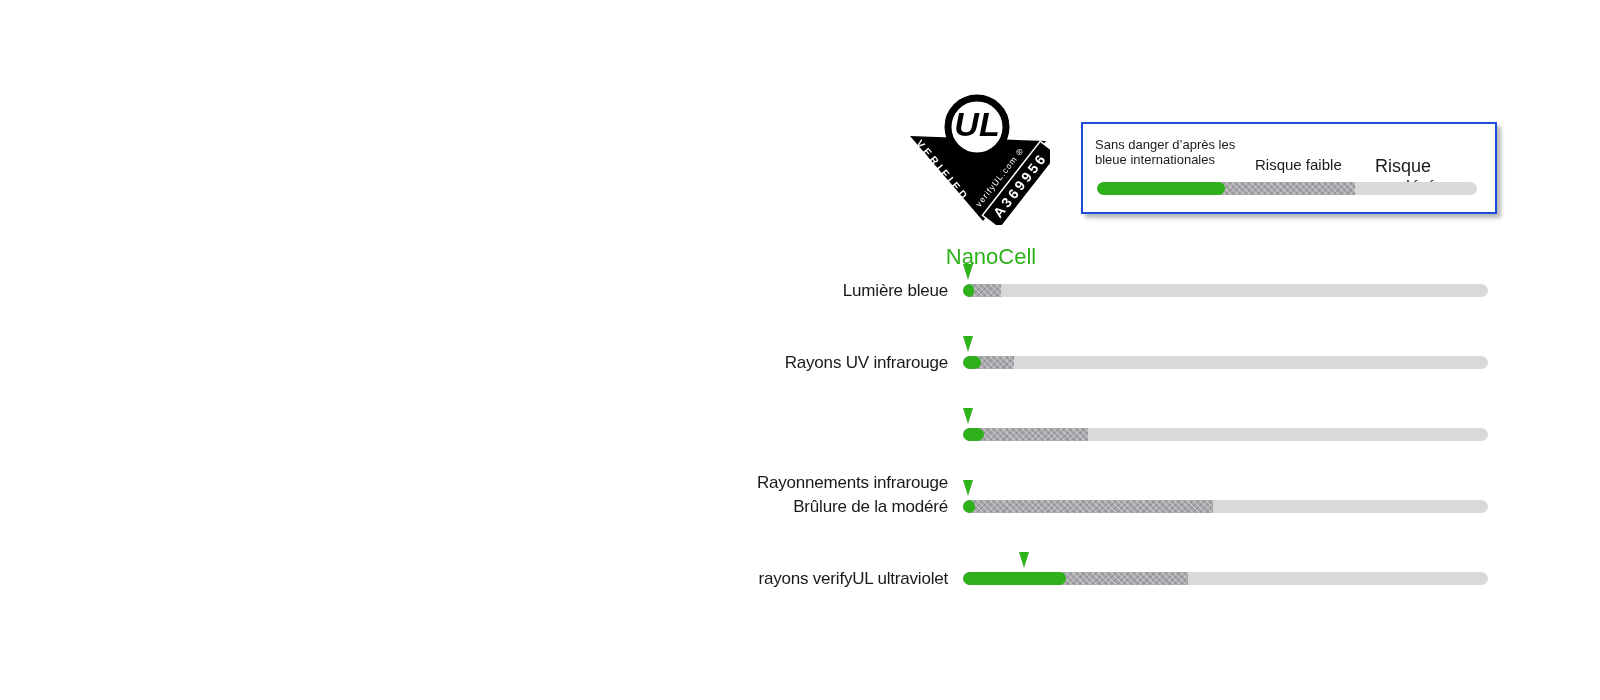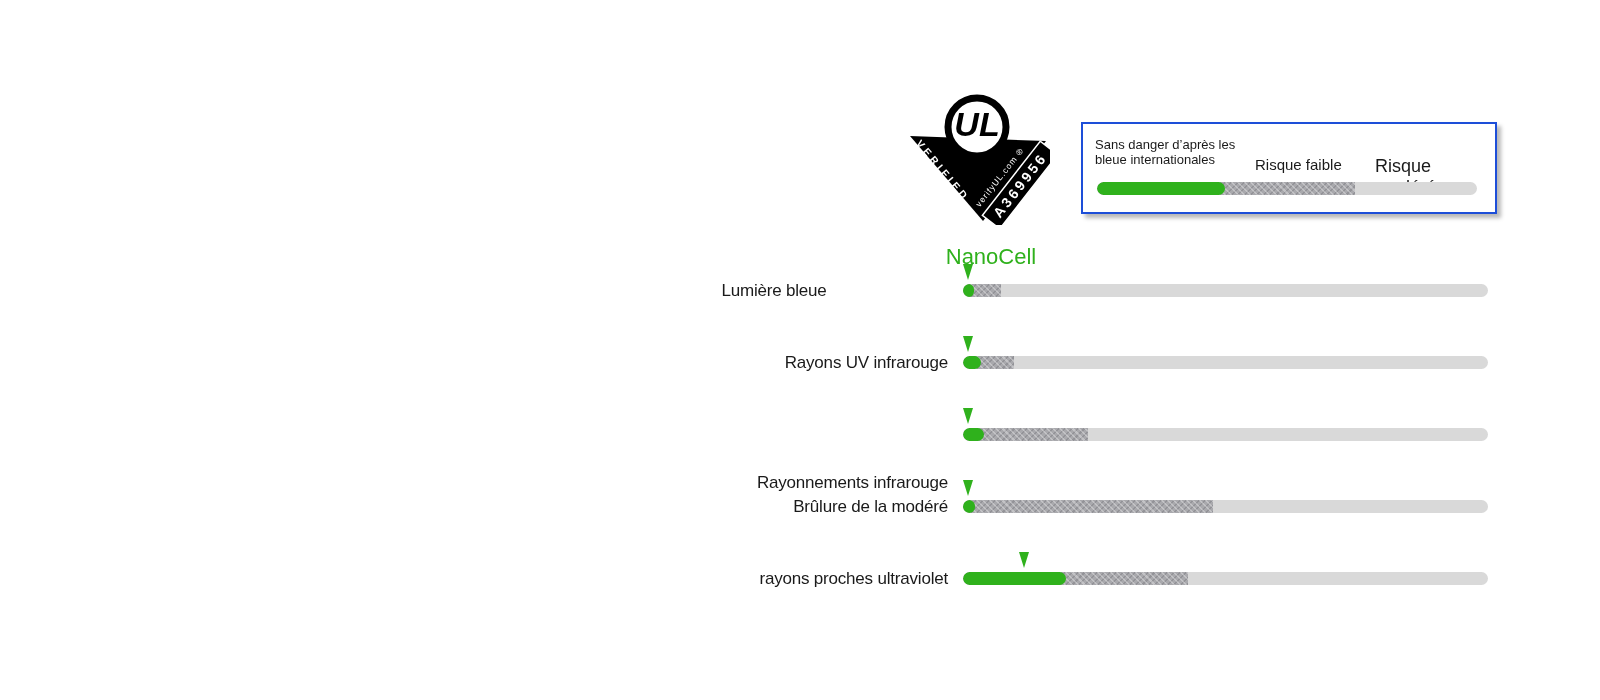--- a/index.html
+++ b/index.html
@@ -70,21 +70,21 @@
     <div class="legend-mod">Risque modéré</div>
     <div class="track legend-track" id="legend-track">
         <div class="seg-low" style="width: 258.02px;"></div>
         <div class="seg-safe" style="width: 128.06px;"></div>
       </div>
   </div>
 
   <div class="nanocell">NanoCell</div>
 
   <div id="rows">
-      <div class="row-label" style="top: 280px; text-align: center;">Lumière bleue</div>
+      <div class="row-label" style="top: 280px;">Lumière bleue</div>
       <div class="track" style="left: 963px; top: 284px; width: 525px;">
         <div class="seg-low" style="width: 37.8px;"></div>
         <div class="seg-safe" style="width: 11.025px;"></div>
       </div>
       <div class="marker" style="left: 963.25px; top: 264px;"></div>
       <div class="row-label" style="top: 352px;">Rayons UV infrarouge</div>
       <div class="track" style="left: 963px; top: 356px; width: 525px;">
         <div class="seg-low" style="width: 50.925px;"></div>
         <div class="seg-safe" style="width: 17.85px;"></div>
       </div>
@@ -94,21 +94,21 @@
         <div class="seg-low" style="width: 124.95px;"></div>
         <div class="seg-safe" style="width: 21px;"></div>
       </div>
       <div class="marker" style="left: 963.25px; top: 408px;"></div>
       <div class="row-label" style="top: 496px;">Brûlure de la modéré</div>
       <div class="track" style="left: 963px; top: 500px; width: 525px;">
         <div class="seg-low" style="width: 249.9px;"></div>
         <div class="seg-safe" style="width: 12.075px;"></div>
       </div>
       <div class="marker" style="left: 963.25px; top: 480px;"></div>
-      <div class="row-label" style="top: 568px;">rayons proches ultraviolet</div>
+      <div class="row-label" style="top: 568px;">rayons verifyUL ultraviolet</div>
       <div class="track" style="left: 963px; top: 572px; width: 525px;">
         <div class="seg-low" style="width: 225.225px;"></div>
         <div class="seg-safe" style="width: 102.9px;"></div>
       </div>
       <div class="marker" style="left: 1018.9px; top: 552px;"></div>
     </div>
 
 </div>
 
 </body></html>

